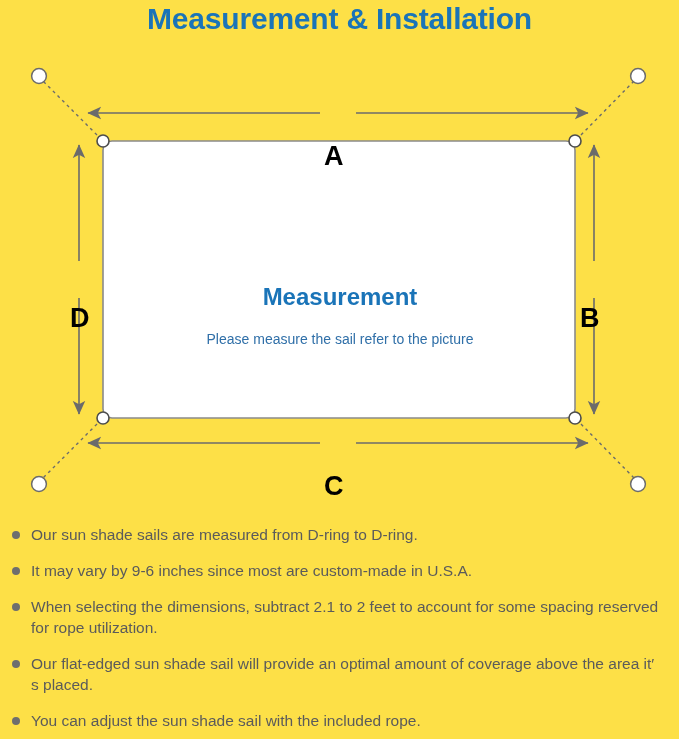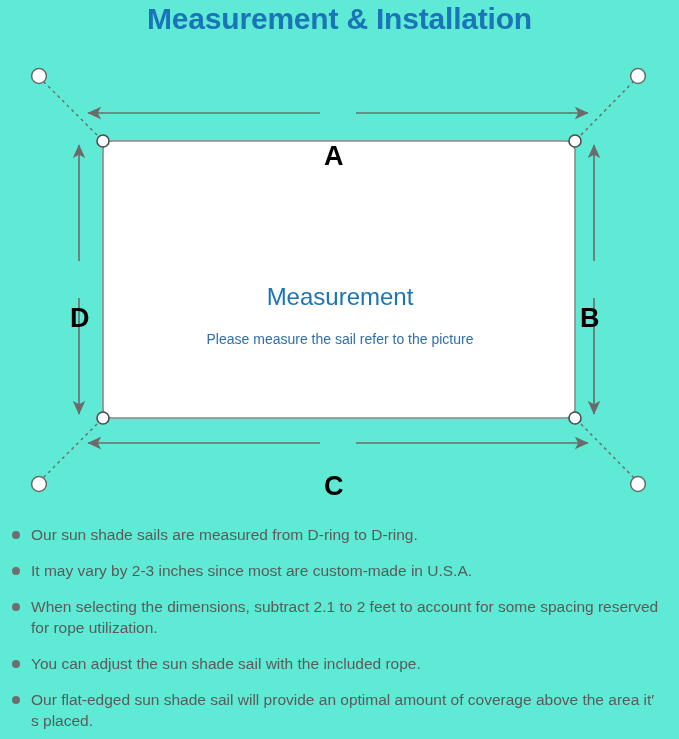--- a/index.html
+++ b/index.html
@@ -12,21 +12,21 @@
     height: 739px;
     font-family: "Liberation Sans", sans-serif;
     overflow: hidden;
     position: relative;
   }
 
   .page {
     position: relative;
     width: 679px;
     height: 739px;
-    background: #5eead4;
+    background: #fde047;
   }
 
   
   .title {
     position: absolute;
     left: 0;
     top: 0;
     width: 679px;
     text-align: center;
     font-size: 30px;
@@ -65,21 +65,21 @@
 
   .center-block {
     position: absolute;
     left: 120px;
     top: 236px;
     width: 440px;
     text-align: center;
   }
   .center-title {
     font-size: 24px;
-    font-weight: normal;
+    font-weight: bold;
     color: #1a74b8;
     line-height: 30px;
     white-space: nowrap;
   }
   .center-sub {
     margin-top: 17px;
     font-size: 14px;
     color: #2f6fa8;
     line-height: 20px;
     white-space: nowrap;
@@ -169,29 +169,29 @@
     </div>
   </div>
 
   <div class="notes">
     <div class="note-item">
       <span class="bullet"></span>
       <span>Our sun shade sails are measured from D-ring to D-ring.</span>
     </div>
     <div class="note-item">
       <span class="bullet"></span>
-      <span>It may vary by 2-3 inches since most are custom-made in U.S.A.</span>
+      <span>It may vary by 9-6 inches since most are custom-made in U.S.A.</span>
     </div>
     <div class="note-item">
       <span class="bullet"></span>
       <span>When selecting the dimensions, subtract 2.1 to 2 feet to account for some spacing reserved for rope utilization.</span>
     </div>
     <div class="note-item">
       <span class="bullet"></span>
-      <span>You can adjust the sun shade sail with the included rope.</span>
+      <span>Our flat-edged sun shade sail will provide an optimal amount of coverage above the area it′ s placed.</span>
     </div>
     <div class="note-item">
       <span class="bullet"></span>
-      <span>Our flat-edged sun shade sail will provide an optimal amount of coverage above the area it′ s placed.</span>
+      <span>You can adjust the sun shade sail with the included rope.</span>
     </div>
   </div>
 
 </div>
 
 </body></html>

